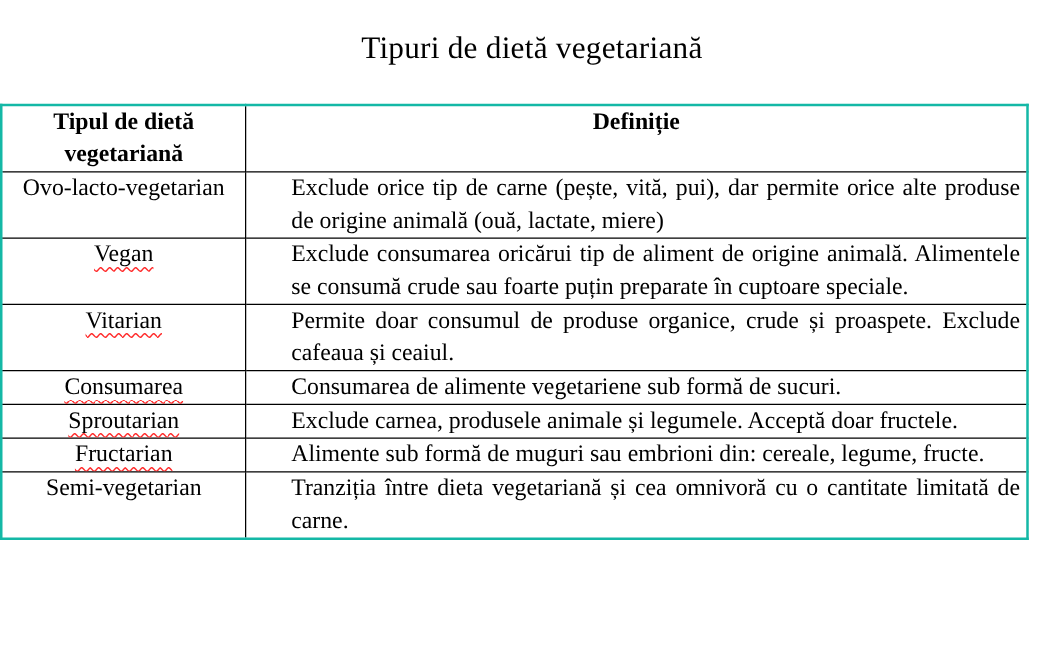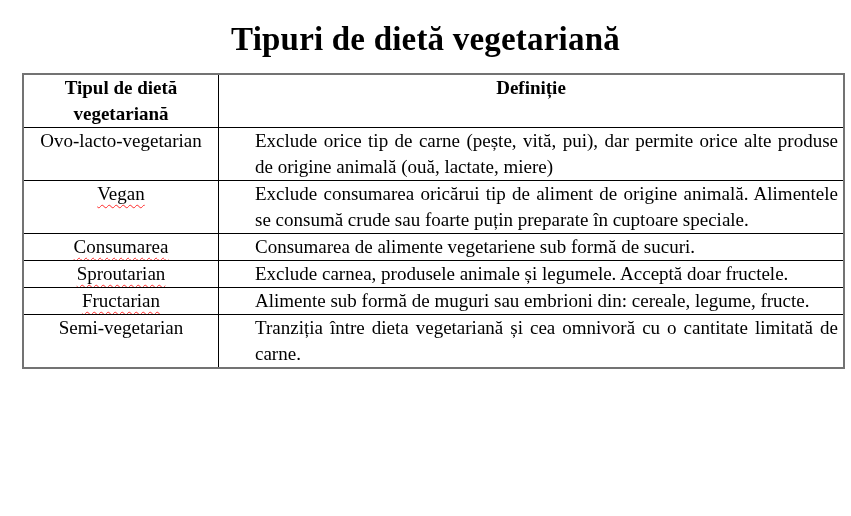--- a/index.html
+++ b/index.html
@@ -15,33 +15,32 @@
     overflow: hidden;
   }
   .page {
     width: 851px;
     height: 516px;
     background: #ffffff;
   }
   .doc-title {
     margin: 0;
     padding-top: 24px;
-    padding-bottom: 19px;
+    padding-bottom: 29px;
     text-align: center;
-    font-size: 33px;
+    font-size: 25px;
     line-height: 30px;
-    font-weight: bold;
+    font-weight: normal;
     letter-spacing: 0.2px;
   }
   table.diet-table {
     border-collapse: collapse;
     table-layout: fixed;
-    margin-left: 22px;
     width: 814px;
-    border: 2px solid #737373;
+    border: 2px solid #14b8a6;
   }
   .diet-table th,
   .diet-table td {
     border: 1.5px solid #000000;
     vertical-align: top;
     font-size: 19px;
     line-height: 26px;
     padding: 0 5px;
     overflow: hidden;
   }
@@ -85,20 +84,24 @@
     <tbody>
       <tr>
         <td class="type-cell"><span>Ovo-lacto-vegetarian</span></td>
         <td class="def-cell">Exclude orice tip de carne (pește, vită, pui), dar permite orice alte produse de origine animală (ouă, lactate, miere)</td>
       </tr>
       <tr>
         <td class="type-cell"><span class="misspelled">Vegan</span></td>
         <td class="def-cell">Exclude consumarea oricărui tip de aliment de origine animală. Alimentele se consumă crude sau foarte puțin preparate în cuptoare speciale.</td>
       </tr>
       <tr>
+        <td class="type-cell"><span class="misspelled">Vitarian</span></td>
+        <td class="def-cell">Permite doar consumul de produse organice, crude și proaspete. Exclude cafeaua și ceaiul.</td>
+      </tr>
+      <tr>
         <td class="type-cell"><span class="misspelled">Consumarea</span></td>
         <td class="def-cell">Consumarea de alimente vegetariene sub formă de sucuri.</td>
       </tr>
       <tr>
         <td class="type-cell"><span class="misspelled">Sproutarian</span></td>
         <td class="def-cell">Exclude carnea, produsele animale și legumele. Acceptă doar fructele.</td>
       </tr>
       <tr>
         <td class="type-cell"><span class="misspelled">Fructarian</span></td>
         <td class="def-cell">Alimente sub formă de muguri sau embrioni din: cereale, legume, fructe.</td>

